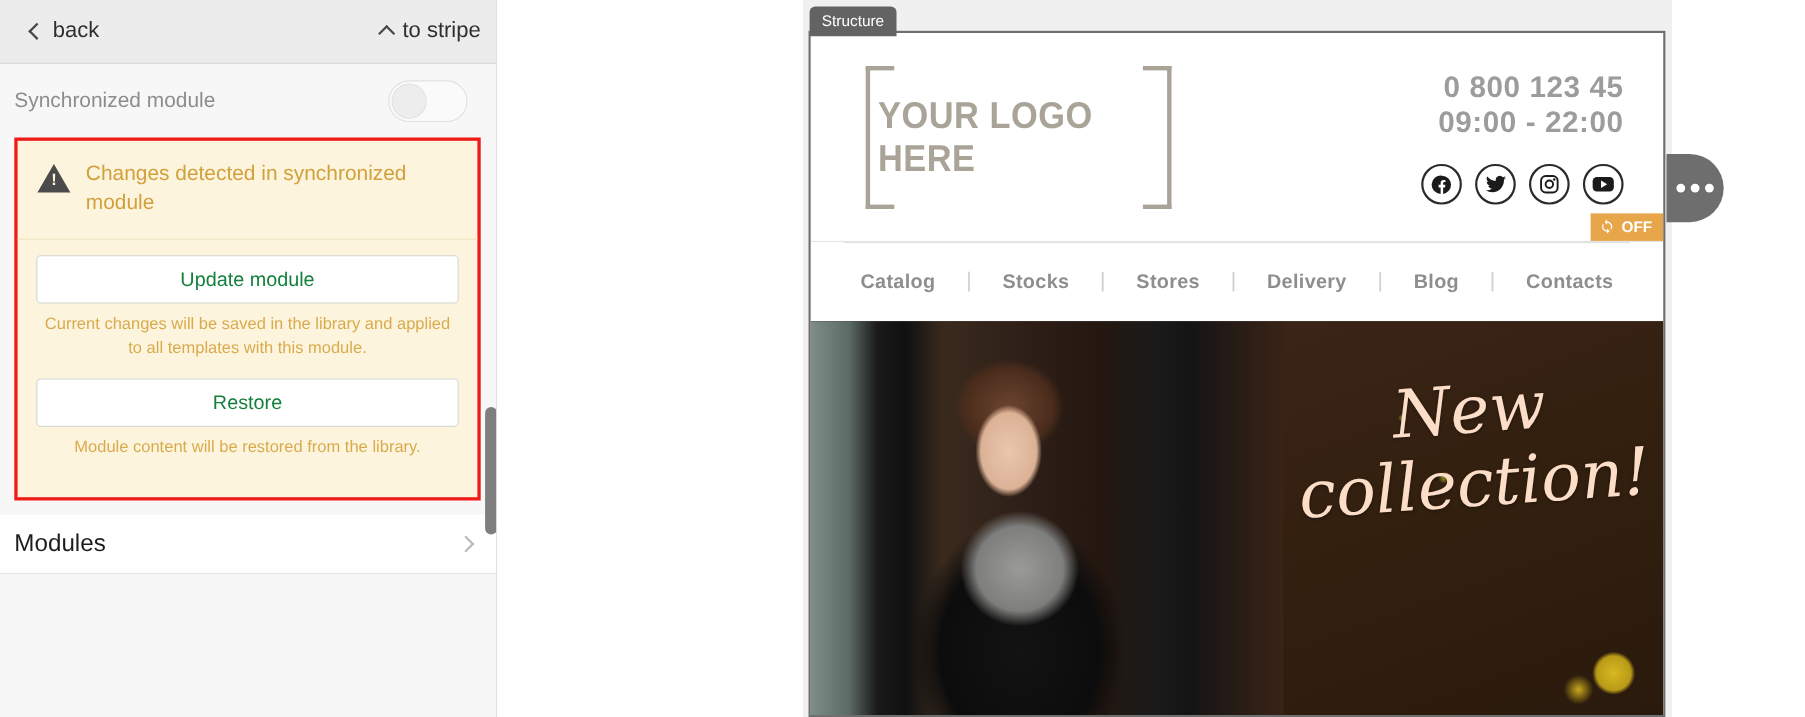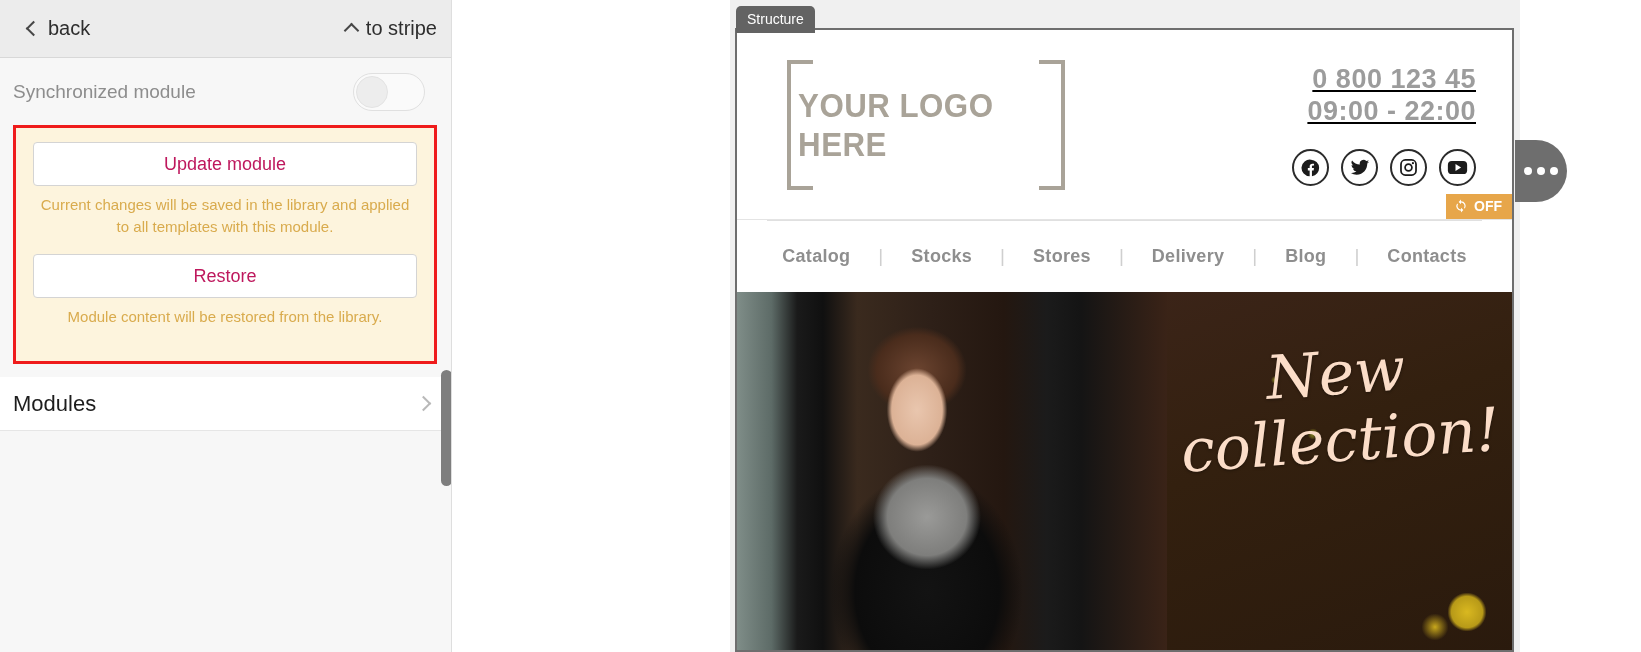--- a/index.html
+++ b/index.html
@@ -87,21 +87,21 @@
     line-height: 1; text-align: center;
   }
   #warn-title {
     font-size: 19px; color: #d2a03c; line-height: 1.35;
     padding-right: 4px;
   }
   #warn-body { padding: 14px 17px 18px 17px; }
   .w-btn {
     display: block; width: 100%; height: 44px;
     background: #ffffff; border: 1px solid #d4d4d4;
-    border-radius: 4px; font-size: 18px; color: #be185d;
+    border-radius: 4px; font-size: 18px; color: #15803d;
     font-family: "Liberation Sans", sans-serif;
     cursor: pointer; text-align: center; line-height: 42px;
   }
   .w-note {
     font-size: 15px; color: #d9ab4d; text-align: center;
     line-height: 1.45; padding: 8px 6px 16px 6px;
   }
 
   
   .list-row {
@@ -176,21 +176,20 @@
   .brk-l { left: 0; border-left: 4px solid #a9a398; }
   .brk-r { right: 0; border-right: 4px solid #a9a398; }
   #logo-text {
     font-family: "Liberation Sans Narrow", "Liberation Sans", sans-serif;
     font-size: 34px; font-weight: bold; color: #a9a398;
     letter-spacing: 0.5px; transform: scaleX(0.92);
   }
   #head-right {
     margin-left: auto; text-align: right;
     padding-right: 6px;
-    text-decoration: underline;
   }
   .hr-line {
     font-family: "Liberation Sans Narrow","Liberation Sans",sans-serif;
     font-size: 27px; font-weight: bold; color: #9c9c9c;
     line-height: 1.2; letter-spacing: 0.5px;
   }
   #socials { display: flex; gap: 12px; justify-content: flex-end; margin-top: 22px; }
   .soc {
     width: 37px; height: 37px; border-radius: 50%;
     border: 2px solid #2b2b2b;
@@ -281,20 +280,24 @@
     </div>
 
     <div id="sync-row">
       <span id="sync-label">Synchronized module</span>
       <div class="toggle">
         <div class="knob"></div>
       </div>
     </div>
 
     <div id="warn-box">
+      <div id="warn-head">
+        <span class="warn-tri"></span>
+        <div id="warn-title">Changes detected in synchronized module</div>
+      </div>
       <div id="warn-body">
         <button class="w-btn">Update module</button>
         <div class="w-note">Current changes will be saved in the library and applied to all templates with this module.</div>
         <button class="w-btn">Restore</button>
         <div class="w-note">Module content will be restored from the library.</div>
       </div>
     </div>
 
     <div style="margin-top:13px">
       <div class="list-row">

